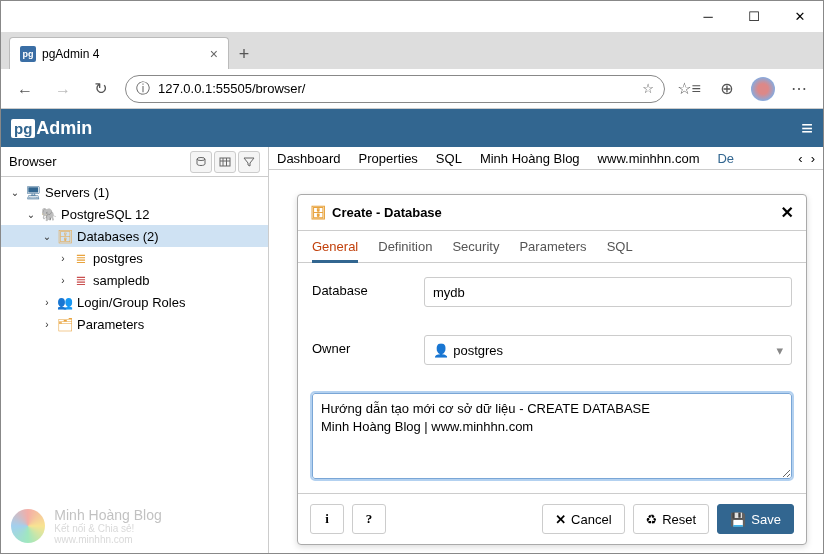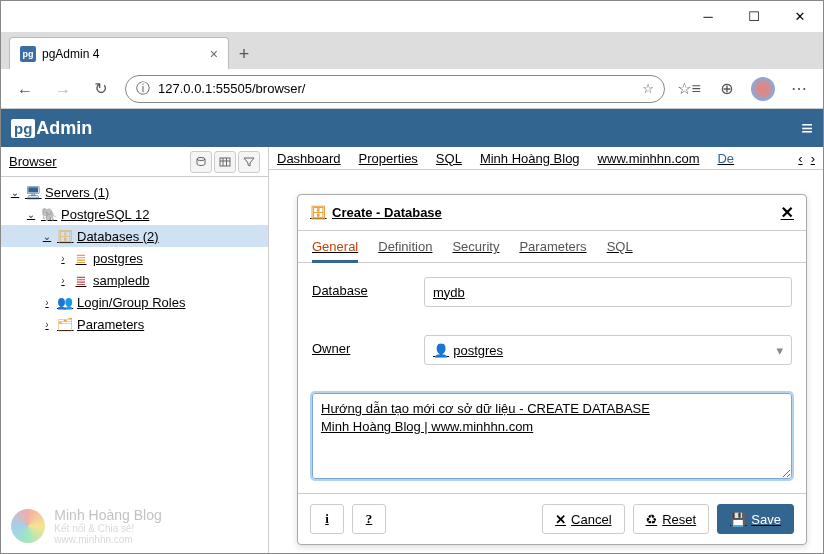--- a/index.html
+++ b/index.html
@@ -26,21 +26,21 @@
 .avatar { width: 24px; height: 24px; border-radius: 50%; background: radial-gradient(circle, #d88 30%, #8ad 70%); }
 
 
 .pg-topbar { height: 38px; background: #326690; display: flex; align-items: center; padding: 0 10px; color: #fff; }
 .pg-logo { font-size: 18px; font-weight: normal; display: flex; align-items: center; }
 .pg-logo b { font-weight: bold; }
 .pg-logo .pg-box { background: #fff; color: #326690; padding: 1px 3px; border-radius: 2px; font-weight: bold; margin-right: 1px; font-size: 15px; }
 .hamburger { margin-left: auto; font-size: 20px; cursor: pointer; }
 
 
-.main { display: flex; height: calc(554px - 32px - 36px - 40px - 38px); text-decoration: underline; }
+.main { display: flex; height: calc(554px - 32px - 36px - 40px - 38px); }
 .sidebar { width: 268px; border-right: 1px solid #ccc; display: flex; flex-direction: column; }
 .sidebar-header { height: 30px; border-bottom: 1px solid #ccc; display: flex; align-items: center; padding: 0 8px; font-size: 13px; }
 .sidebar-tools { margin-left: auto; display: flex; gap: 2px; }
 .tool-btn { width: 22px; height: 22px; border: 1px solid #ccc; border-radius: 3px; display: flex; align-items: center; justify-content: center; font-size: 11px; color: #555; background: #f5f5f5; cursor: pointer; }
 
 
 .tree { flex: 1; overflow: auto; padding: 4px 0; font-size: 13px; }
 .tree-item { display: flex; align-items: center; height: 22px; padding-left: 8px; cursor: pointer; gap: 4px; }
 .tree-item.selected { background: #cfe2f3; }
 .caret { width: 12px; text-align: center; color: #333; font-size: 10px; }

